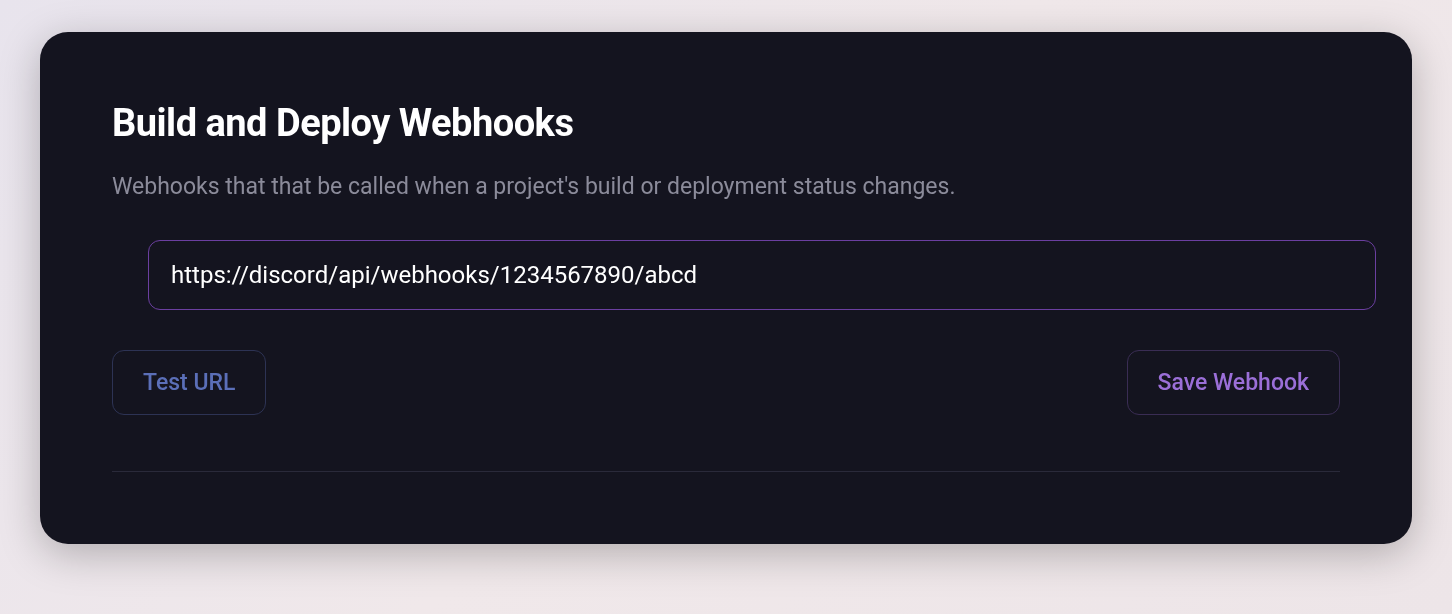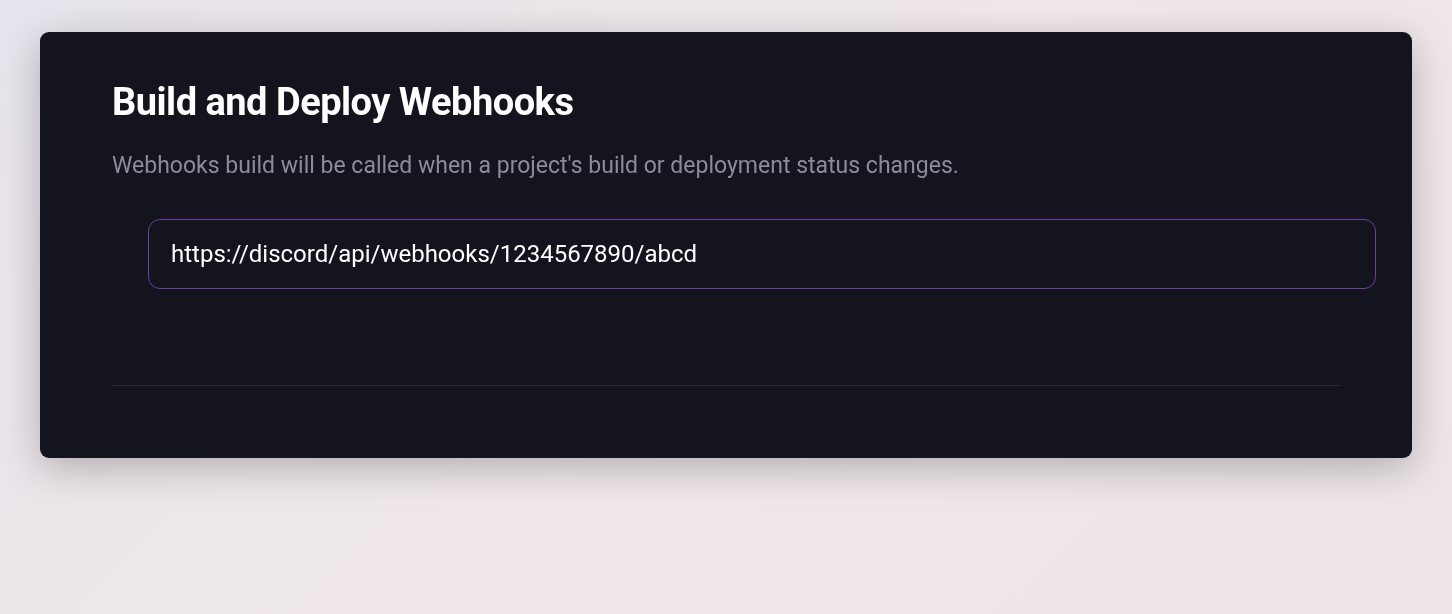--- a/index.html
+++ b/index.html
@@ -14,23 +14,23 @@
       min-height: 614px;
       width: 1452px;
       padding: 32px 40px;
       display: flex;
       align-items: flex-start;
       justify-content: center;
     }
 
     .card {
       background: #14141f;
-      border-radius: 9px;
+      border-radius: 28px;
       width: 100%;
-      padding: 48px 72px 72px 72px;
+      padding: 69px 72px 72px 72px;
       box-shadow: 0 10px 40px rgba(0, 0, 0, 0.25);
     }
 
     .card-title {
       color: #ffffff;
       font-size: 38px;
       font-weight: 700;
       letter-spacing: -0.5px;
       margin-bottom: 28px;
     }
@@ -90,16 +90,20 @@
       border: none;
       border-top: 1px solid #2a2a3a;
       margin-top: 56px;
     }
   </style>
 </head>
 <body>
 
 <div class="card">
   <h1 class="card-title">Build and Deploy Webhooks</h1>
-  <p class="card-description">Webhooks build will be called when a project's build or deployment status changes.</p>
+  <p class="card-description">Webhooks that that be called when a project's build or deployment status changes.</p>
   <input type="text" class="input-field" value="https://discord/api/webhooks/1234567890/abcd" style="">
+  <div class="button-row">
+    <button class="btn btn-test">Test URL</button>
+    <button class="btn btn-save">Save Webhook</button>
+  </div>
   <hr class="divider">
 </div>
 
 </body></html>

